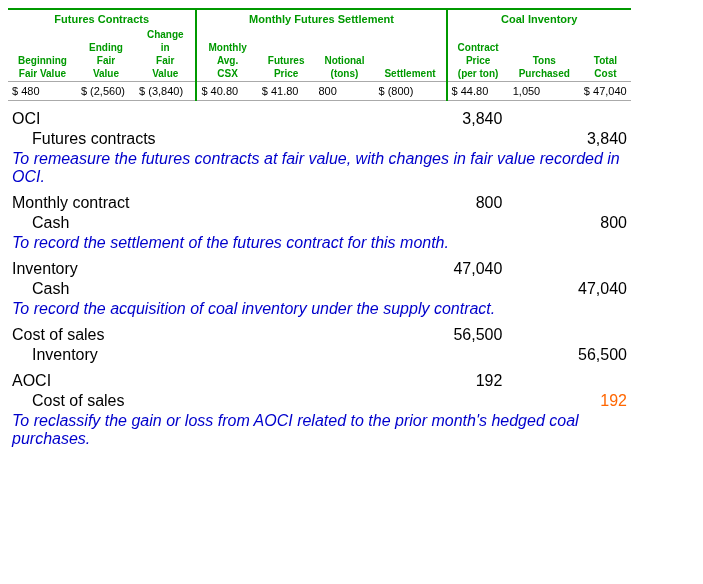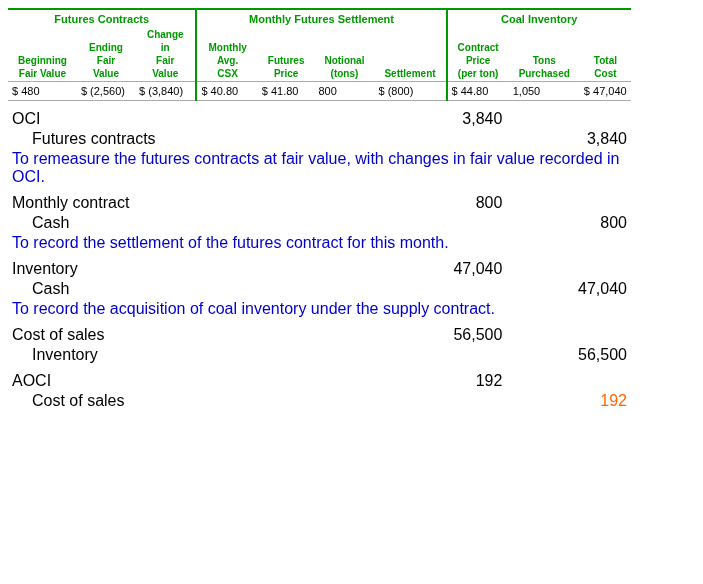--- a/index.html
+++ b/index.html
@@ -30,20 +30,21 @@
       color: #000;
     }
     .account-indented {
       padding-left: 24px !important;
       color: #000;
     }
     .journal-note {
       color: #0000cc;
       font-size: 10.5px;
       padding: 1px 4px 6px 4px;
+      font-style: italic;
     }
     .amount-col {
       text-align: right;
       width: 70px;
       color: #000;
     }
     .spacer-row td {
       height: 6px;
     }
     th.section-header-cell {
@@ -190,15 +191,18 @@
       <tr>
         <td class="account-name">AOCI</td>
         <td class="amount-col">192</td>
         <td class="amount-col"></td>
       </tr>
       <tr>
         <td class="account-indented">Cost of sales</td>
         <td class="amount-col"></td>
         <td class="amount-col" style="color:#ff6600;">192</td>
       </tr>
+      <tr>
+        <td colspan="3" class="journal-note">To reclassify the gain or loss from AOCI related to the prior month's hedged coal purchases.</td>
+      </tr>
     </tbody>
   </table>
 </div>
 
 </body></html>

